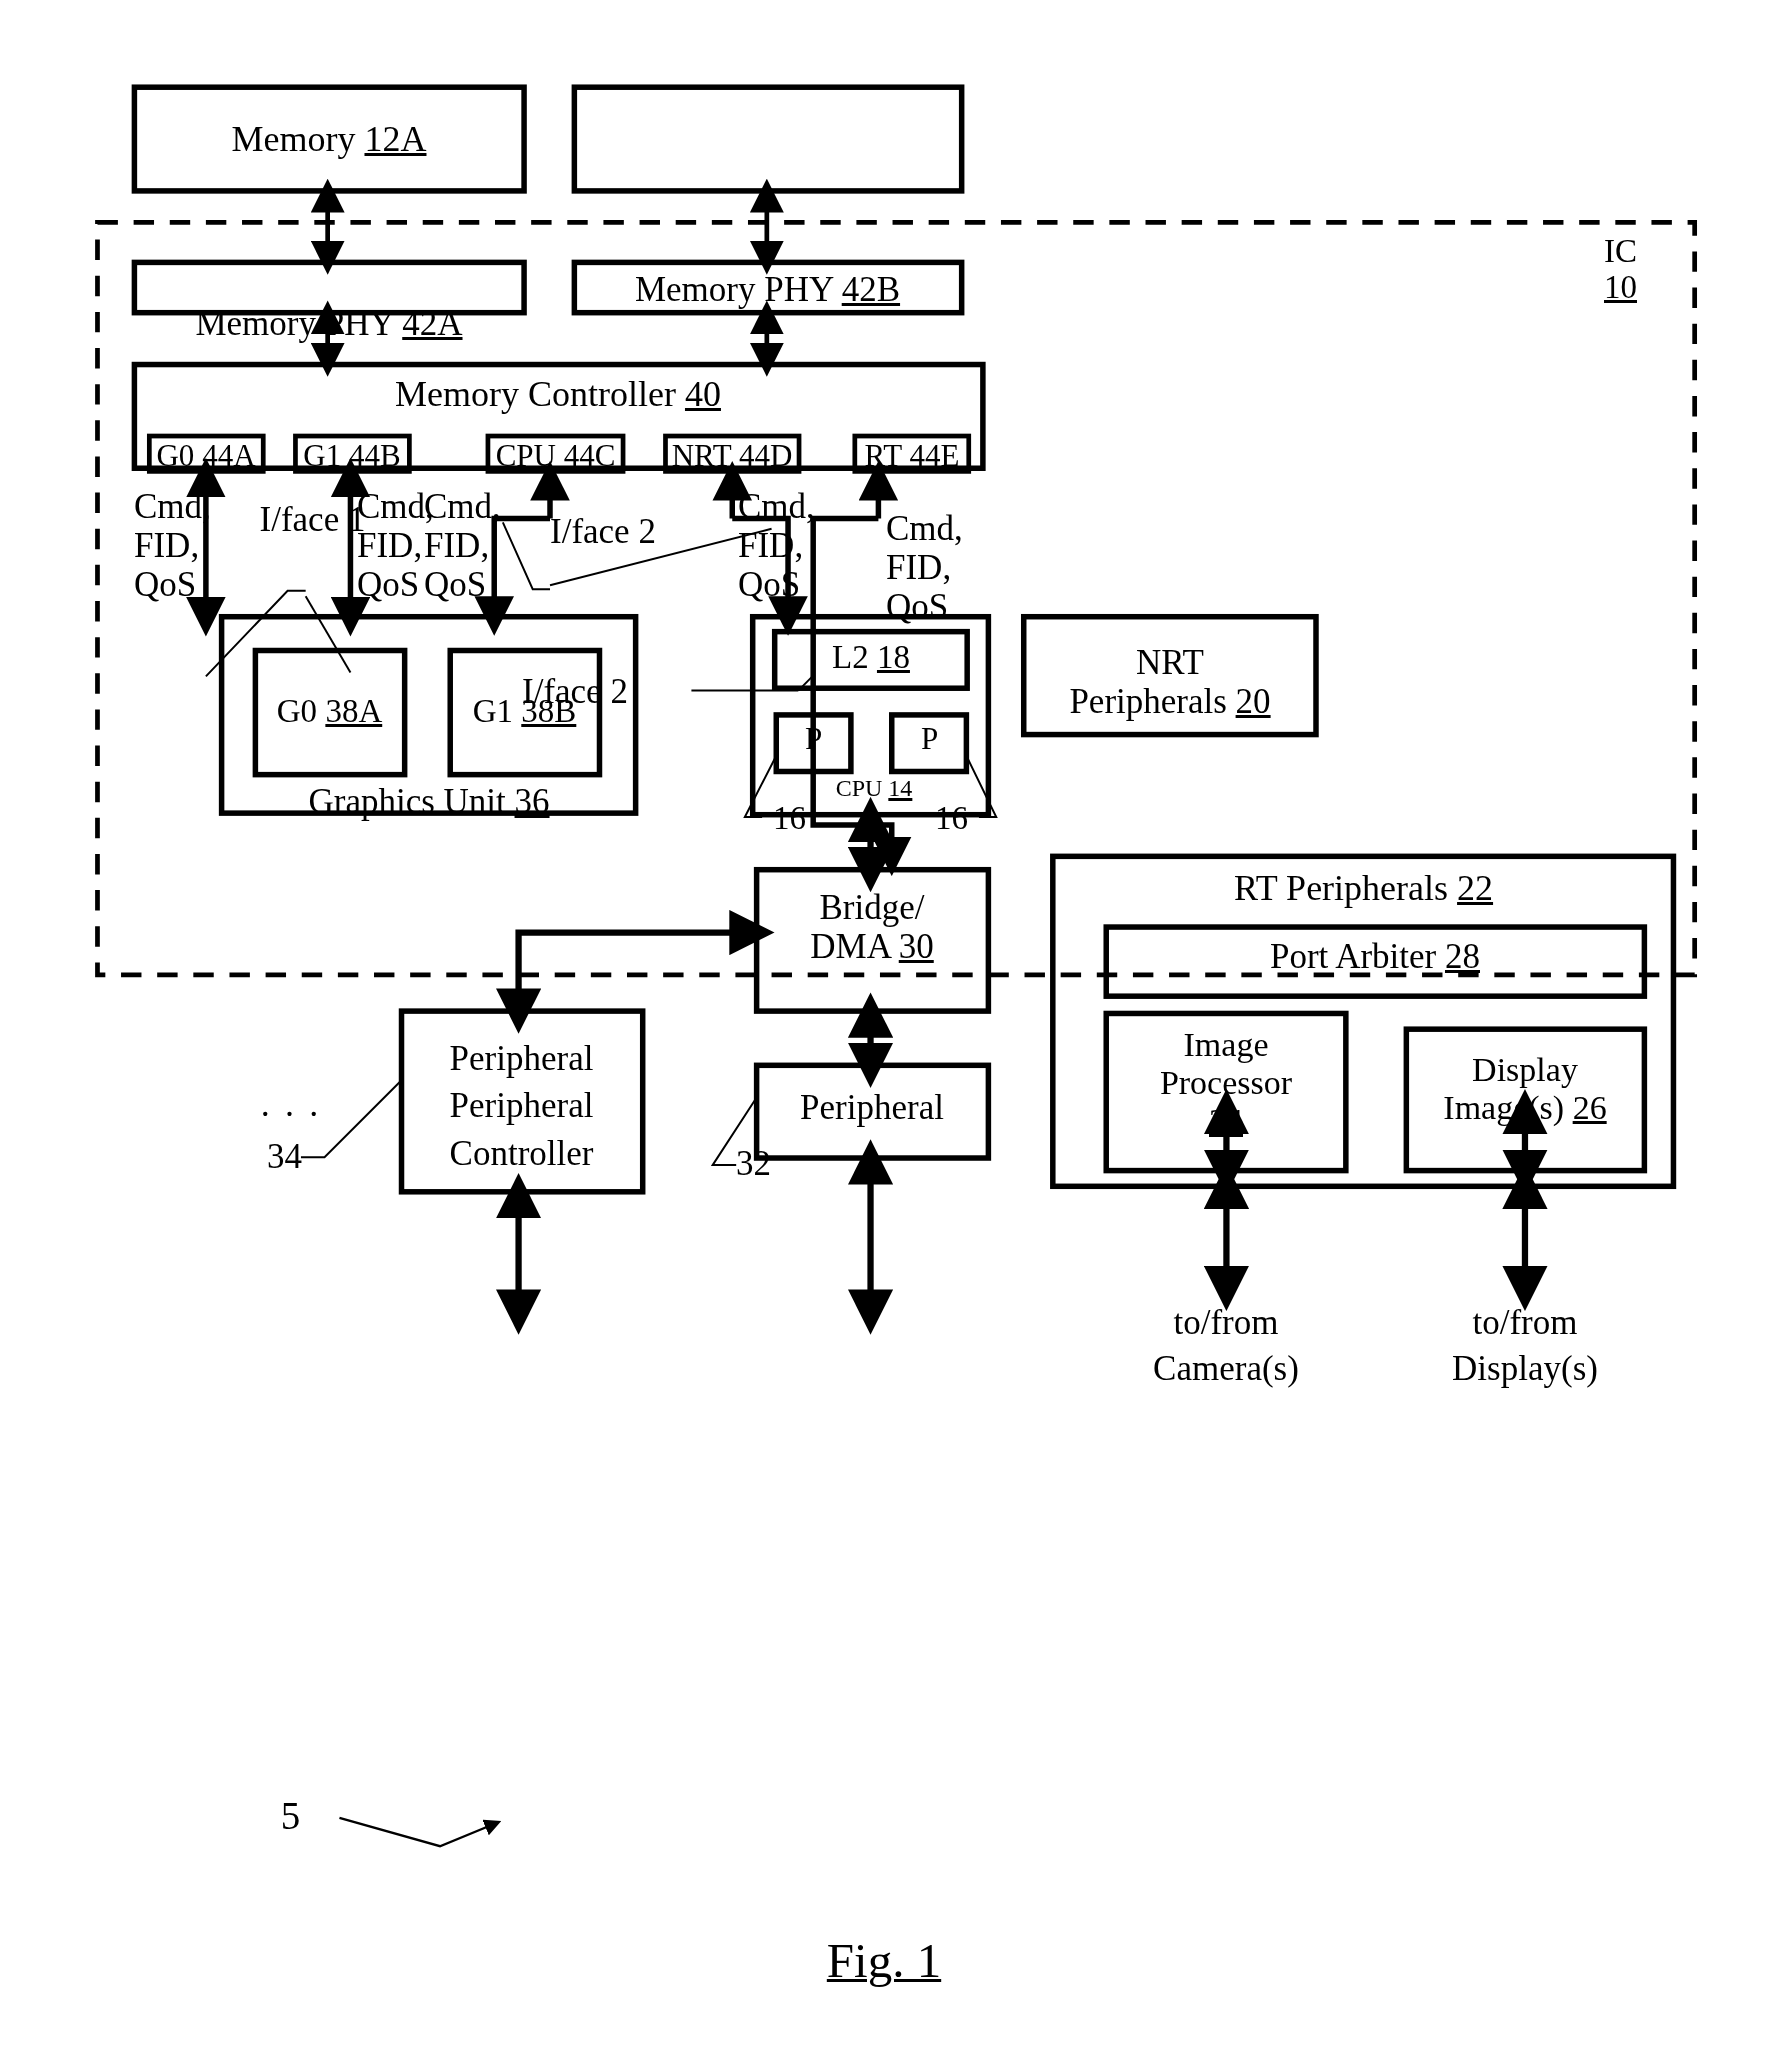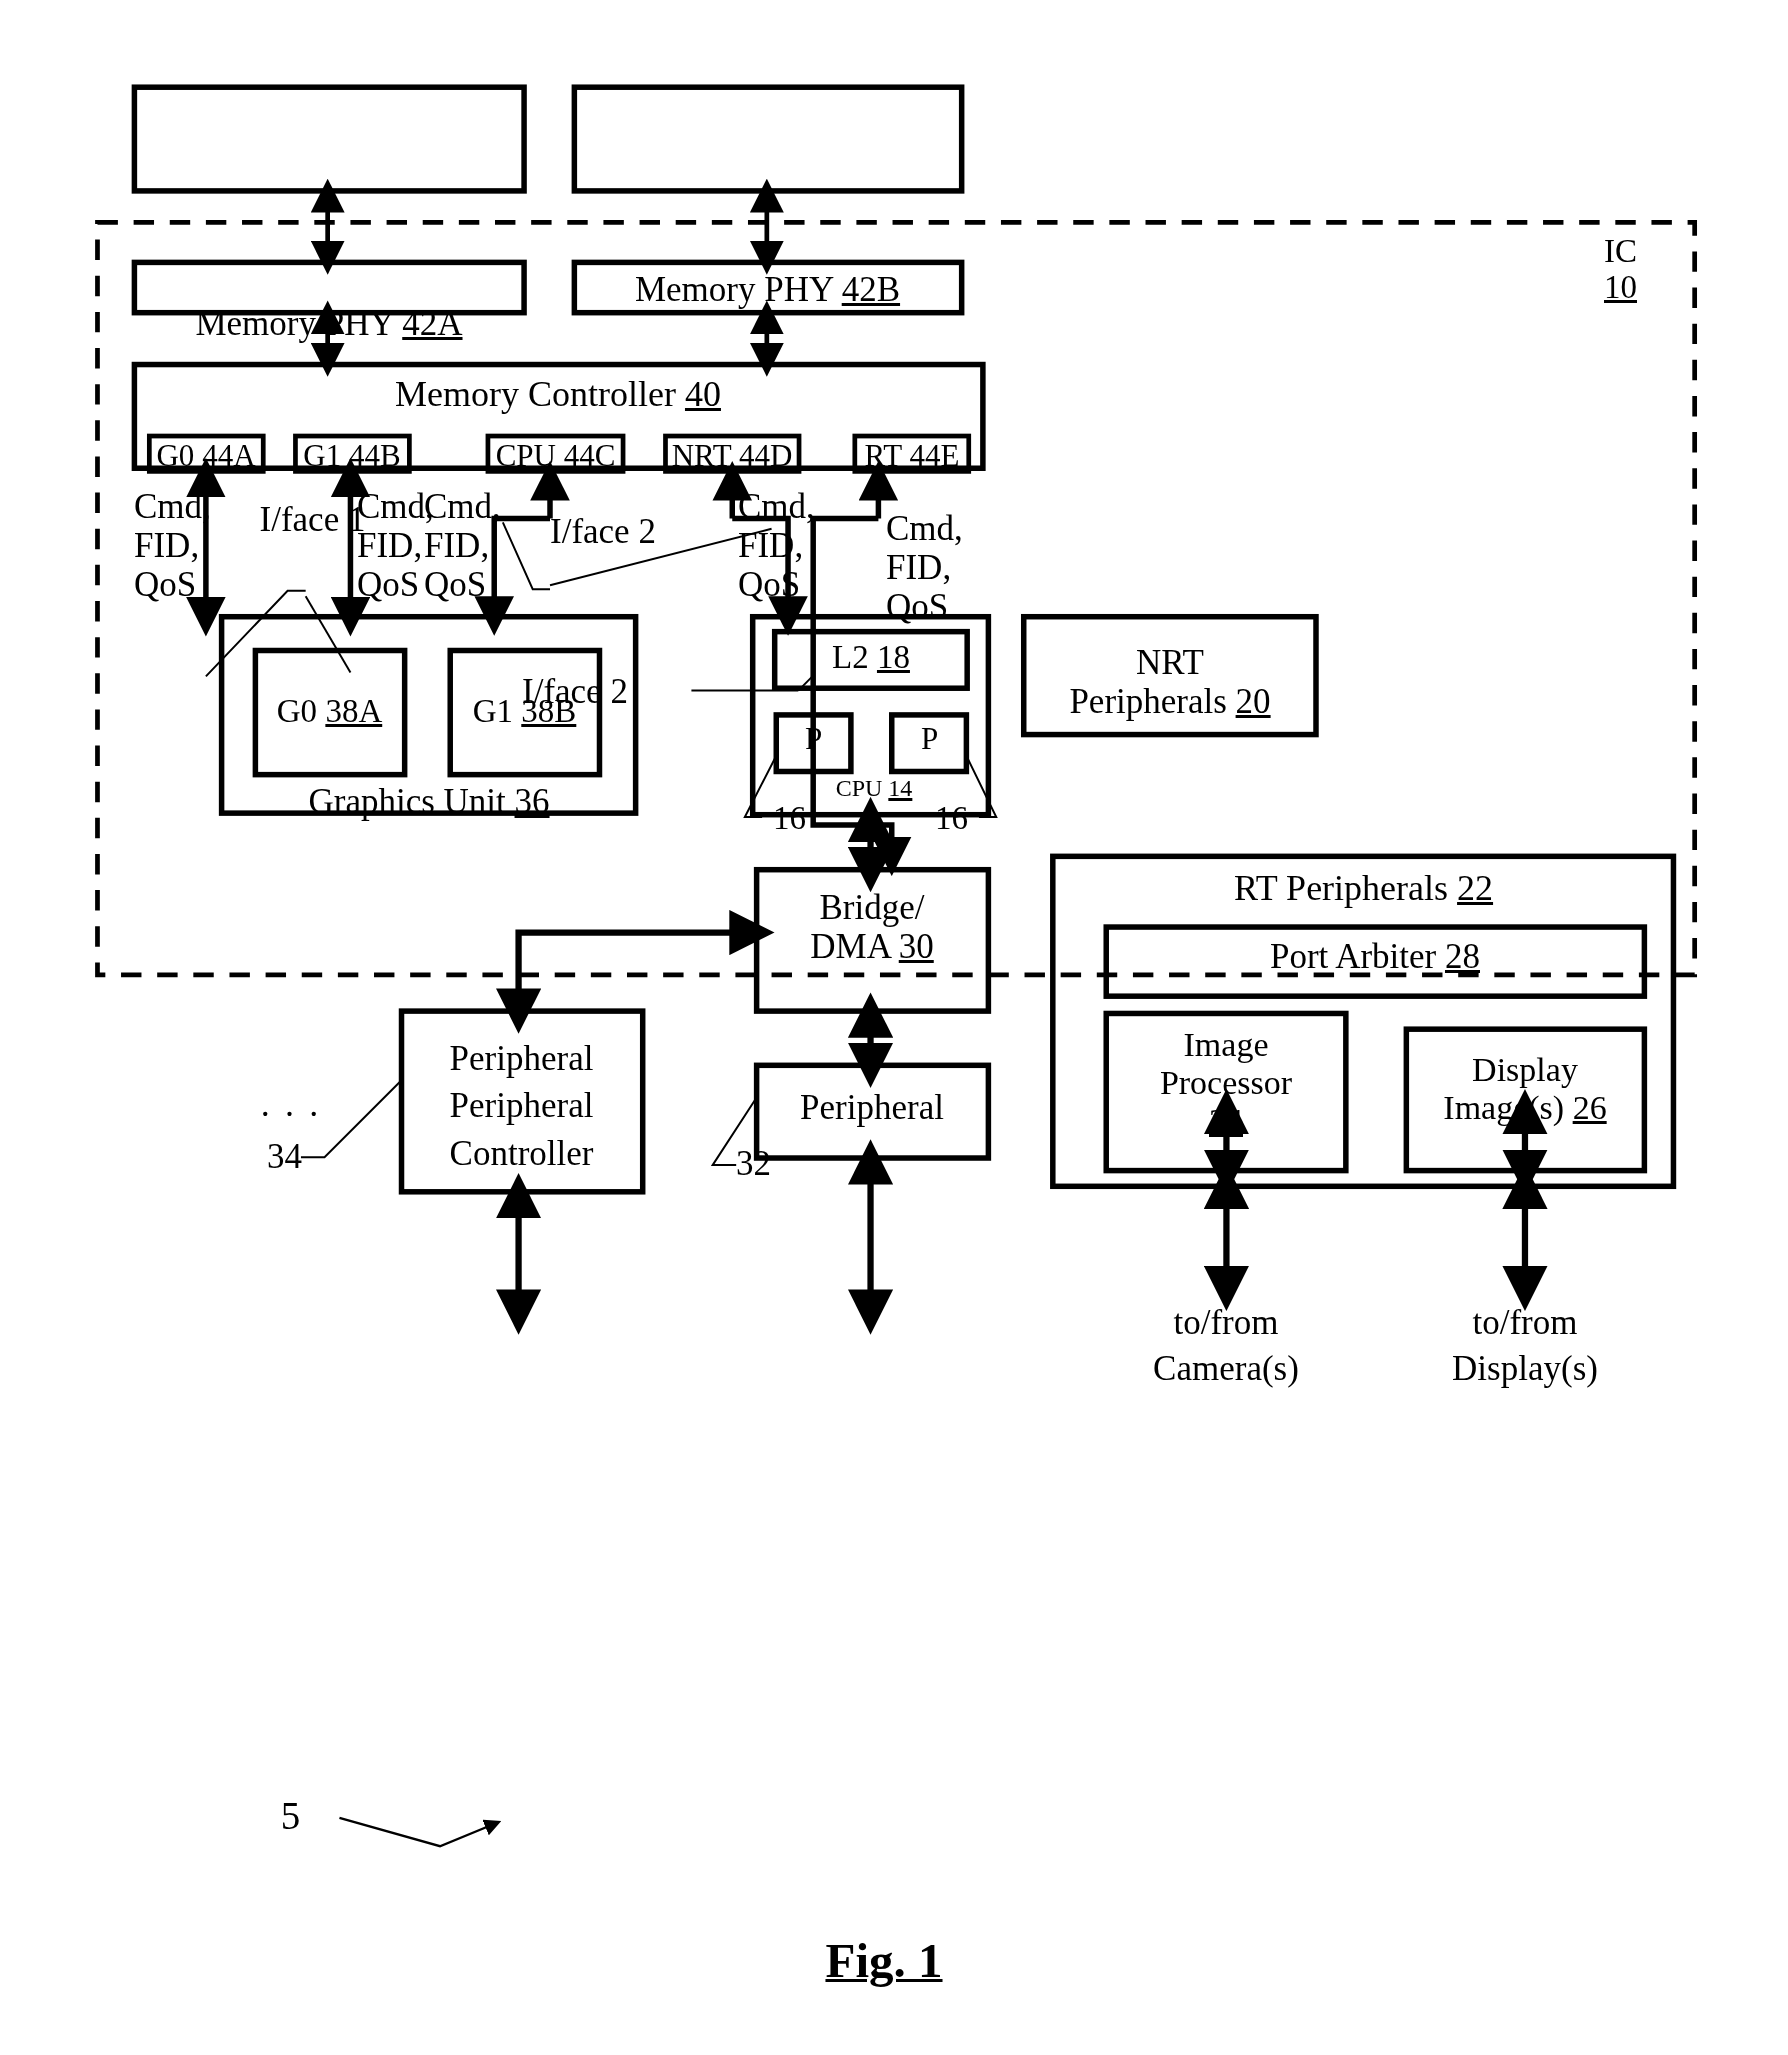--- a/index.html
+++ b/index.html
@@ -145,20 +145,24 @@
   </g>
 
   <g stroke="#000" stroke-width="8" fill="none">
     <line x1="660" y1="1522" x2="660" y2="1670" marker-start="url(#ah)" marker-end="url(#ah)"></line>
     <line x1="1108" y1="1479" x2="1108" y2="1670" marker-start="url(#ah)" marker-end="url(#ah)"></line>
   </g>
 
   <path d="M432,2314 L560,2350 L628,2322" stroke="#000" stroke-width="3" fill="none" marker-end="url(#ah)"></path>
 </svg>
 
+<div class="lbl" style="left:134px;top:119px;width:390px;font-size:36px;">
+  <span>Memory</span>
+  <span class="u">12A</span>
+</div>
 
 
 <div class="lbl" style="left:1604px;top:233px;width:86px;font-size:33px;text-align:left;">
   <span>IC</span>
 </div>
 <div class="lbl" style="left:1604px;top:269px;width:86px;font-size:33px;text-align:left;">
   <span class="u">10</span>
 </div>
 
 <div class="lbl" style="left:134px;top:270px;width:390px;font-size:35px;margin-top:34px;">
@@ -329,18 +333,18 @@
 
 <div class="lbl" style="left:1407px;top:1300px;width:236px;font-size:35px;line-height:1.3;">
   <div>to/from</div>
   <div>Display(s)</div>
 </div>
 
 <div class="lbl" style="left:267px;top:1794px;width:47px;font-size:39px;">
   <span>5</span>
 </div>
 
-<div class="lbl" style="left:0px;top:1934px;width:1768px;font-size:49px;font-weight:bold;">
+<div class="lbl" style="left:0px;top:1934px;width:1768px;font-size:49px;">
   <span class="u">Fig. 1</span>
 </div>
 
 </div>
 
 
 </body></html>

